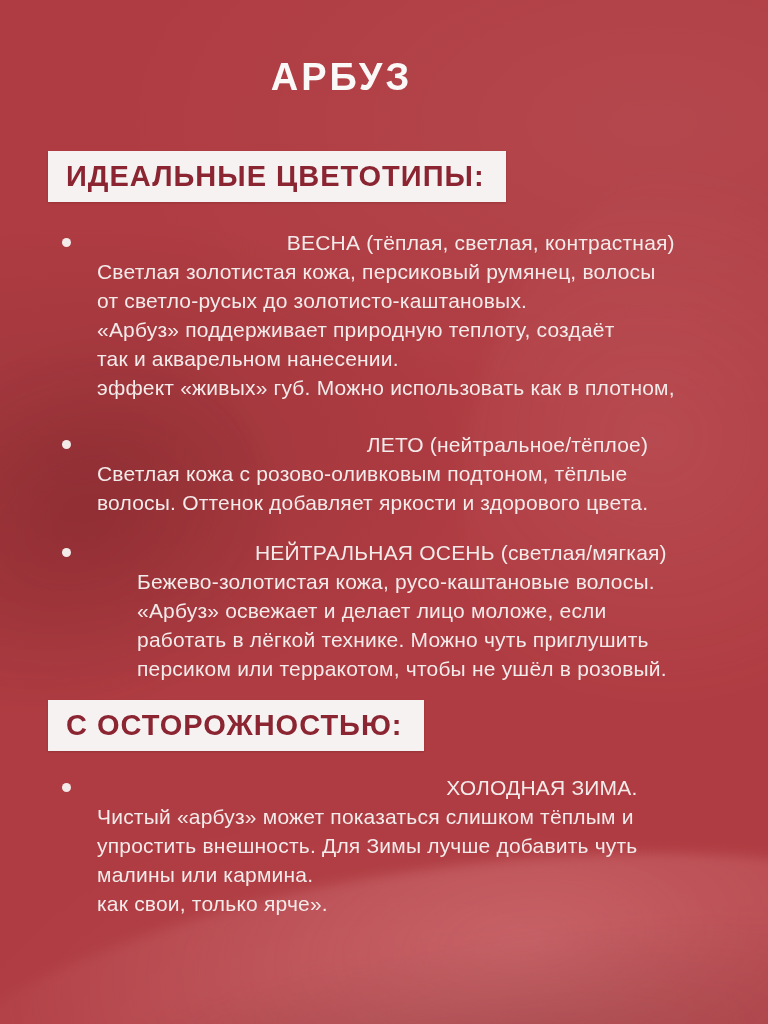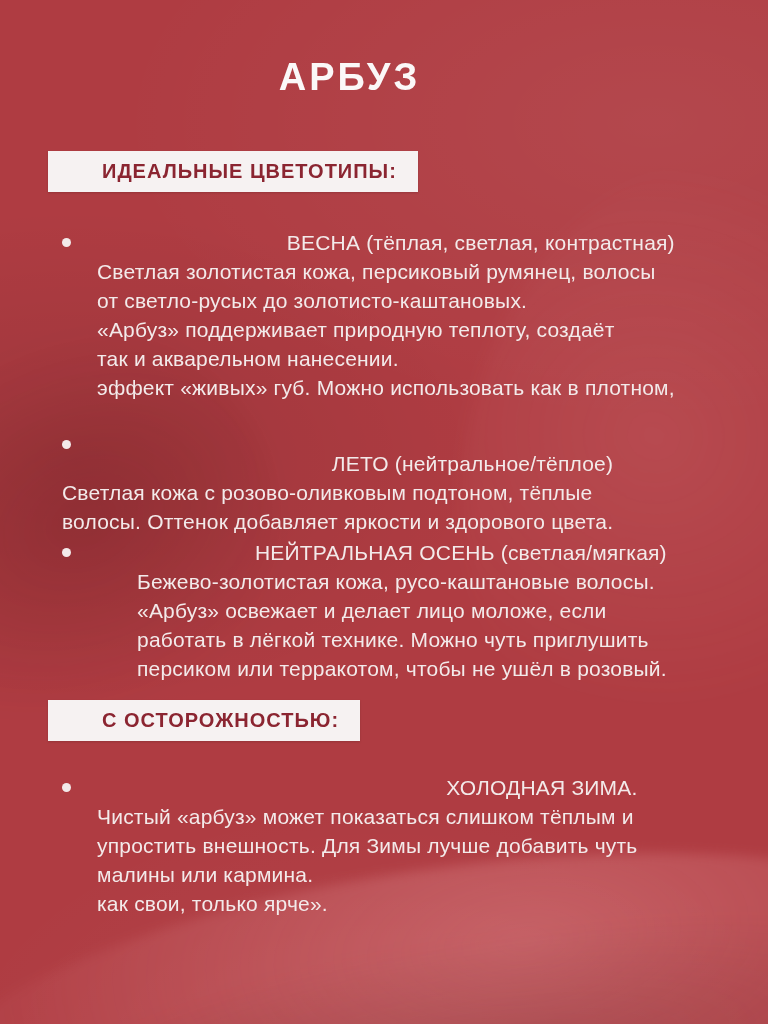--- a/index.html
+++ b/index.html
@@ -36,44 +36,43 @@
     filter:blur(8px);
   }
   .fold-left-shadow{
     left:-200px;top:330px;width:480px;height:420px;
     background:radial-gradient(ellipse at 60% 50%, rgba(70,8,12,0.18), rgba(70,8,12,0) 62%);
     transform:rotate(-24deg);
     filter:blur(9px);
   }
 
   .page-title{
-    position:absolute;left:16px;top:56px;width:667px;
+    position:absolute;left:8px;top:56px;width:667px;
     margin:0;text-align:center;
     color:#fbf8f8;font-size:38px;font-weight:bold;letter-spacing:3px;
   }
   .header-box{
     position:absolute;left:48px;
     background:#f6f2f2;
     padding:9px 21px 9px 18px;
     box-shadow:0 1px 2px rgba(0,0,0,0.15);
   }
   .header-box span{
-    color:#8b2531;font-size:20px;font-weight:bold;letter-spacing:1px;
+    color:#8b2531;font-size:29px;font-weight:bold;letter-spacing:1px;
     white-space:nowrap;
-    margin-left:36px;
   }
   .box-1{top:151px;}
   .box-2{top:700px;}
 
   .list-item{
     position:absolute;left:62px;width:680px;
     display:flex;align-items:flex-start;
   }
   .item-1{top:228px;}
-  .item-2{top:430px;flex-direction:column;}
+  .item-2{top:430px;}
   .item-3{top:538px;gap:40px;}
   .item-4{top:773px;}
   .bullet{
     flex:0 0 auto;
     width:9px;height:9px;border-radius:50%;
     background:#f3eaea;
     margin:10px 26px 0 0;
   }
   .item-text{color:#f3eaea;font-size:21px;line-height:29px;letter-spacing:0.2px;}
   .item-title{white-space:nowrap;text-align:right;}

